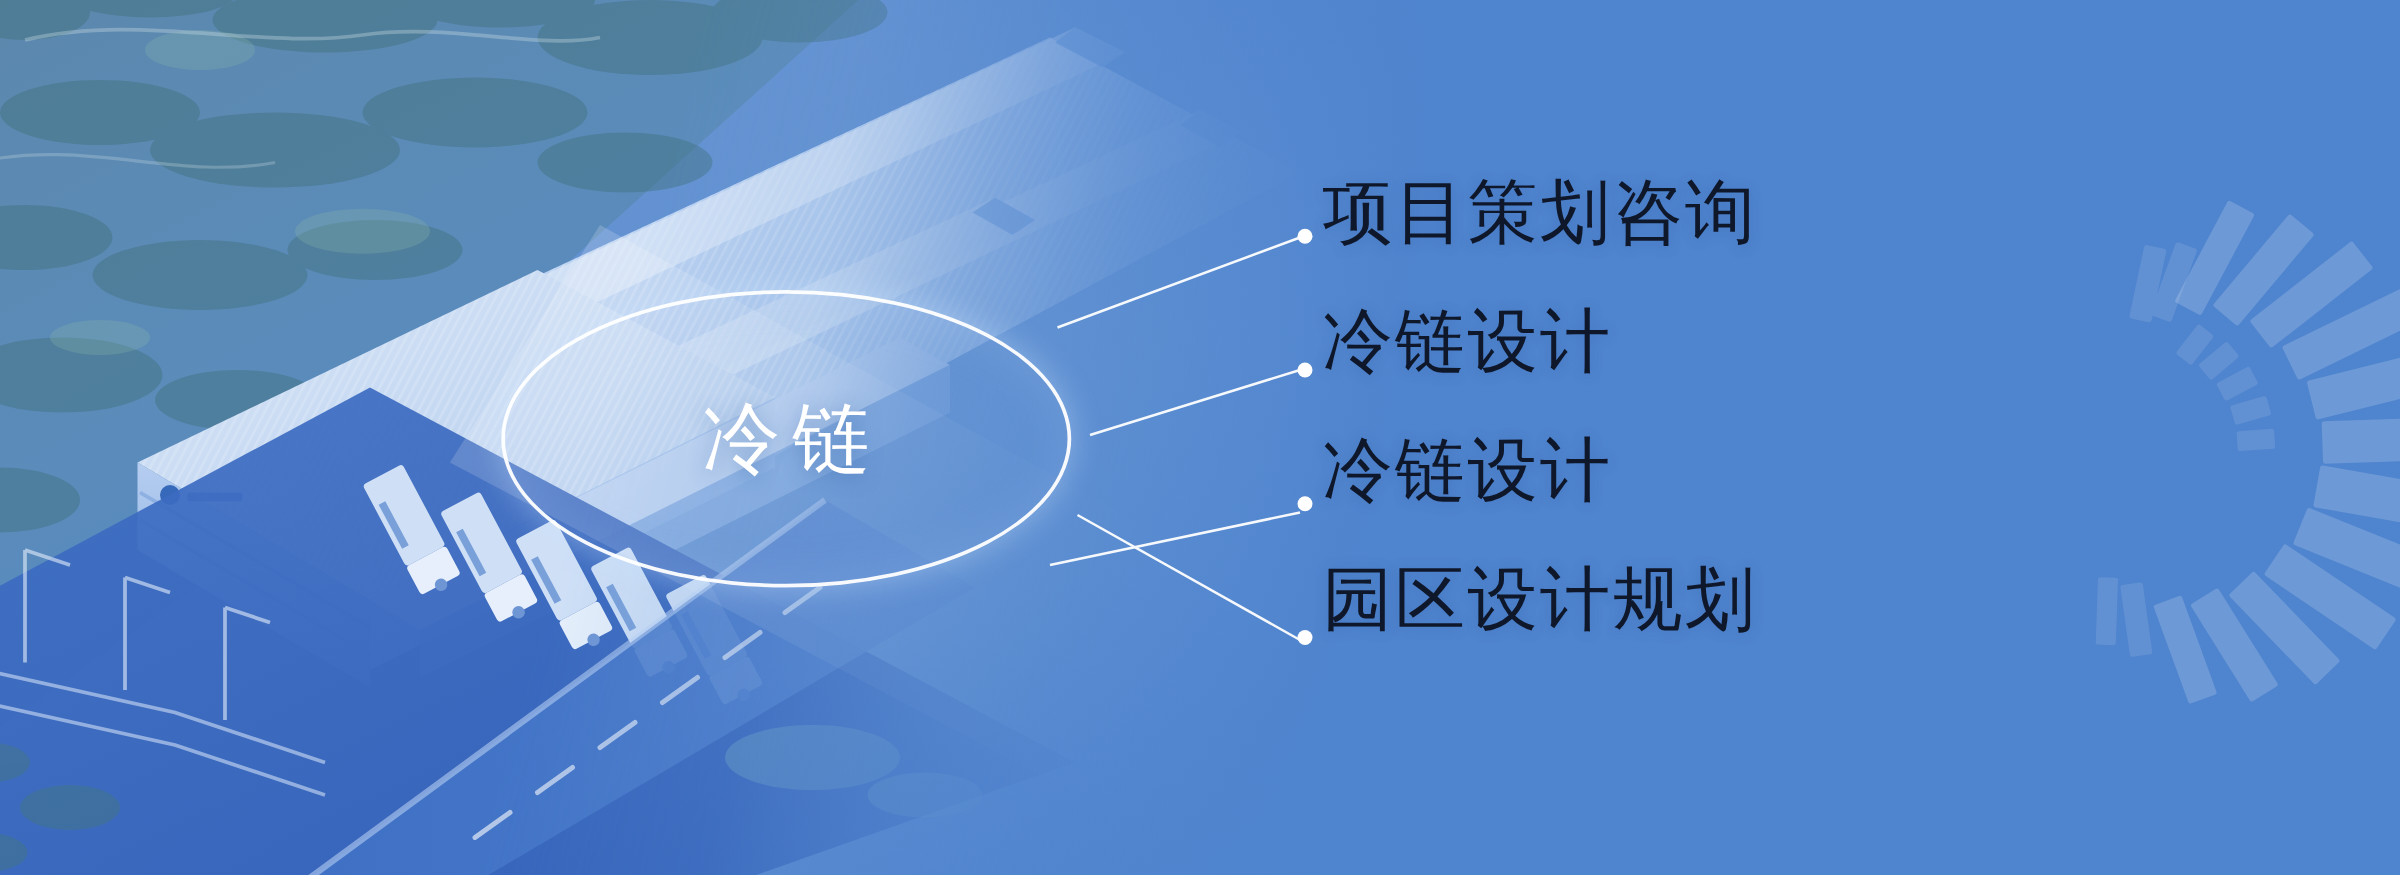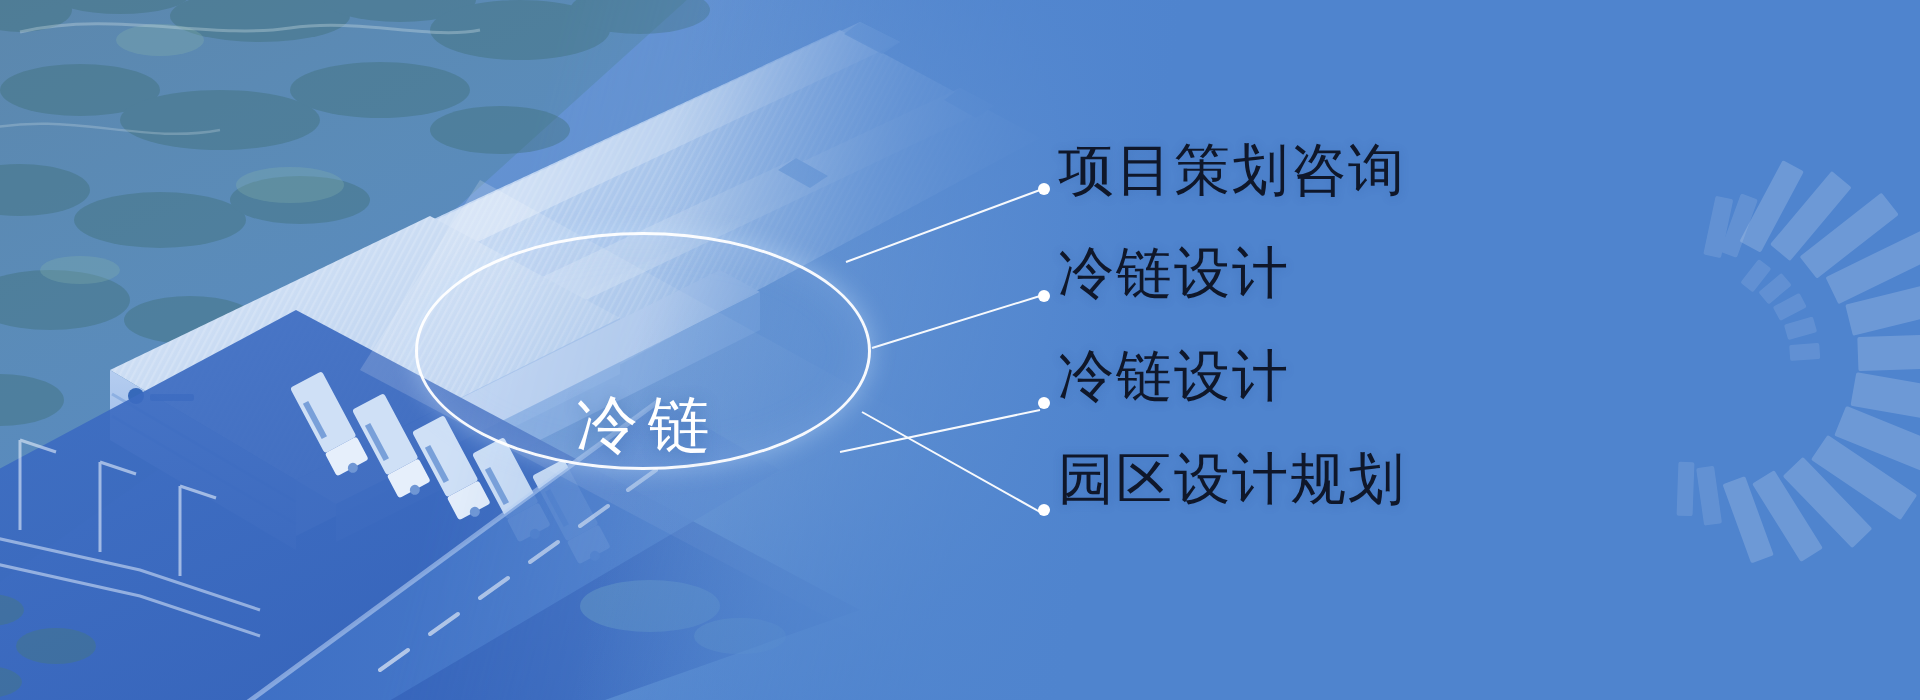--- a/index.html
+++ b/index.html
@@ -31,26 +31,26 @@
     width:1080px;height:760px;
     overflow:hidden;
     -webkit-mask-image:linear-gradient(105deg, rgba(0,0,0,1) 0%, rgba(0,0,0,1) 48%, rgba(0,0,0,.75) 62%, rgba(0,0,0,.28) 76%, rgba(0,0,0,0) 90%);
     mask-image:linear-gradient(105deg, rgba(0,0,0,1) 0%, rgba(0,0,0,1) 48%, rgba(0,0,0,.75) 62%, rgba(0,0,0,.28) 76%, rgba(0,0,0,0) 90%);
   }
   .photo svg{position:absolute;left:0;top:0;}
 
   
   .ellipse{
     position:absolute;
-    left:415px;top:232px;
+    left:401px;top:232px;
     width:450px;height:232px;
     border:3px solid rgba(255,255,255,.95);
     border-radius:50%;
     box-shadow:0 0 26px rgba(200,226,255,.45), inset 0 0 40px rgba(190,220,255,.16);
-    display:flex;align-items:flex-end;justify-content:center;
+    display:flex;align-items:center;justify-content:center;
   }
   .ellipse-label{
     color:#ffffff;
     font-size:62px;
     letter-spacing:10px;
     text-indent:10px;
     font-weight:400;
     text-shadow:0 2px 16px rgba(40,90,160,.45);
     white-space:nowrap;
   }

